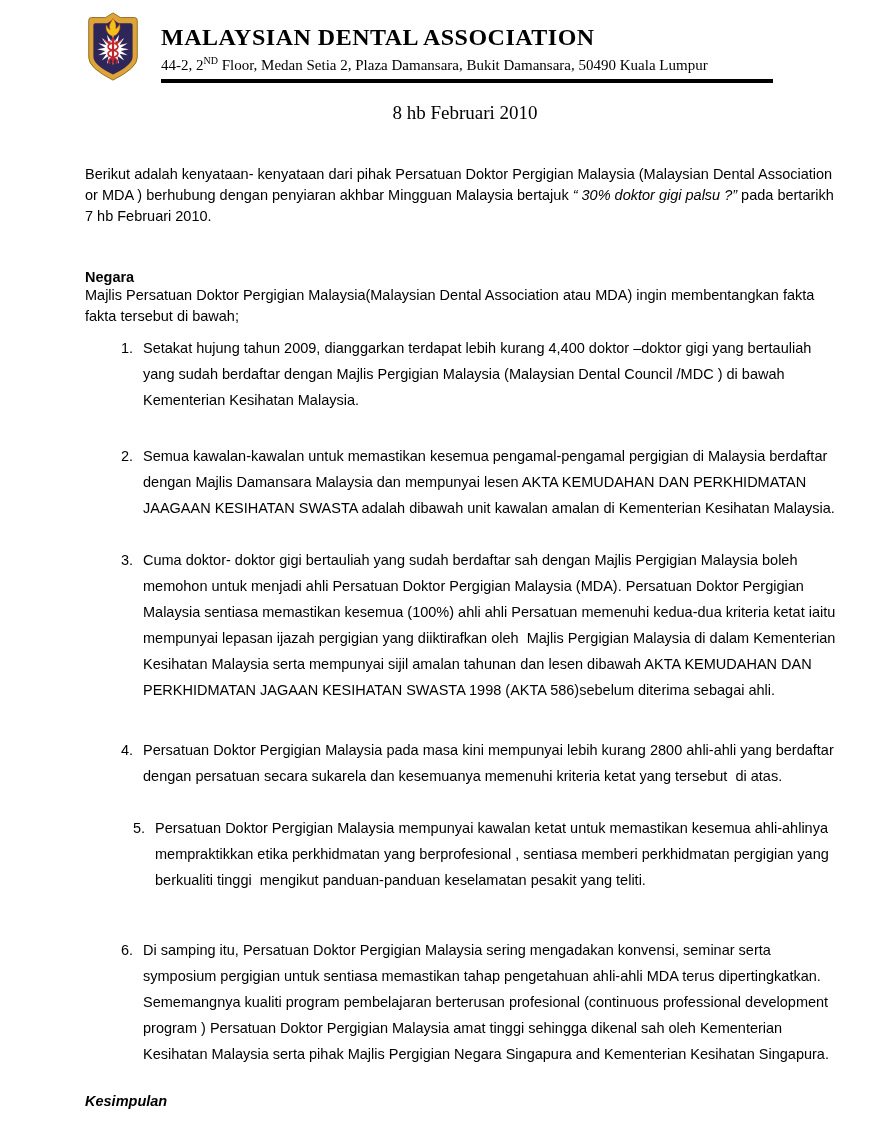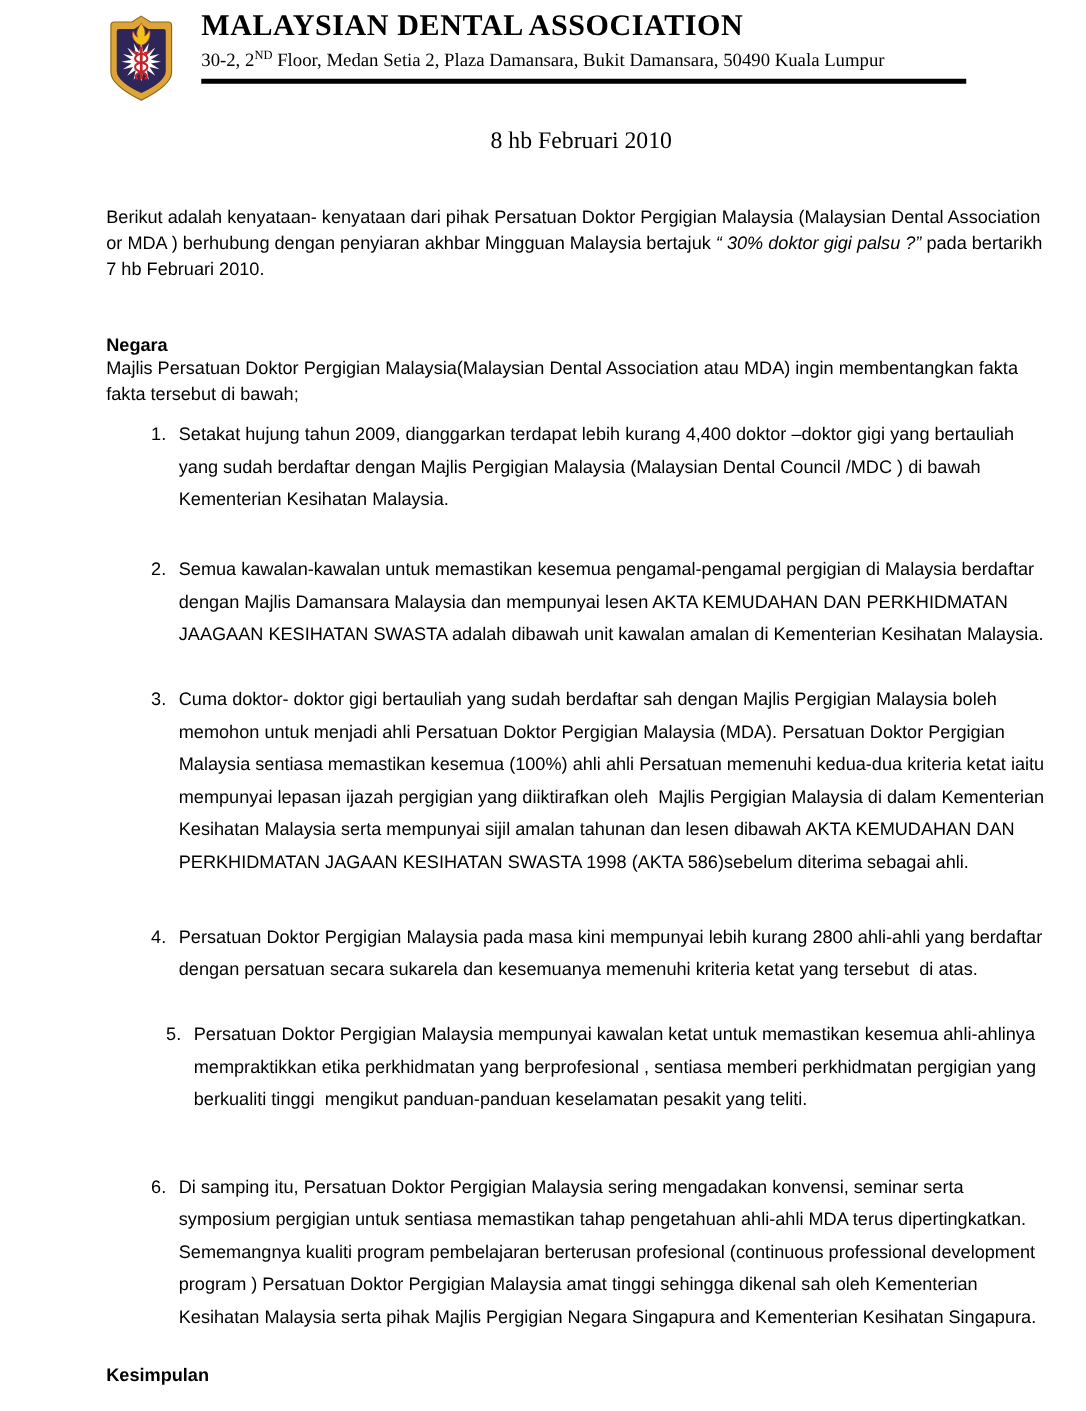--- a/index.html
+++ b/index.html
@@ -7,21 +7,21 @@
   .page {
     width: 869px;
     height: 1129px;
     background: #ffffff;
     color: #000000;
     padding: 8px 24px 40px 85px;
     overflow: hidden;
     font-family: "Liberation Sans", sans-serif;
   }
   
-  .header { display: flex; align-items: flex-start; }
+  .header { display: flex; align-items: flex-end; }
   .logo { width: 56px; height: 73px; flex: none; margin-top: 2px; }
   .header-text {
     margin-left: 20px;
     width: 612px;
     font-family: "Liberation Serif", serif;
     border-bottom: 4px solid #000000;
     padding-bottom: 5px;
   }
   .org-name {
     font-size: 24px;
@@ -47,21 +47,21 @@
     line-height: 21px;
     white-space: pre-wrap;
     max-width: 762px;
   }
   .intro .bold-italic { font-weight: normal; font-style: italic; }
   .section-heading {
     font-weight: bold;
     font-size: 14.5px;
     margin-top: 42px;
   }
-  .section-heading.kesimpulan-h { margin-top: 26px; }
+  .section-heading.kesimpulan-h { margin-top: 26px; font-style: italic; }
   .section-intro {
     line-height: 21px;
     white-space: pre-wrap;
     max-width: 762px;
   }
   ol.doc-list {
     margin-top: 8px;
     padding-left: 52px;
     max-width: 762px;
   }
@@ -91,21 +91,21 @@
 
       <path d="M30,28 V56" stroke="#C0272D" stroke-width="2.4" fill="none"></path>
       <path d="M30,34 C23,36 23,41 30,42 C37,43 37,48 30,50 C25,51.5 24,54 27,56" stroke="#C0272D" stroke-width="1.8" fill="none"></path>
       <path d="M30,34 C37,36 37,41 30,42 C23,43 23,48 30,50 C35,51.5 36,54 33,56" stroke="#C0272D" stroke-width="1.8" fill="none"></path>
       <path d="M20,31 L28,33 L26,36 Z M40,31 L32,33 L34,36 Z" fill="#C0272D"></path>
 
       <path d="M30,8 C27,13 25,16 27,20 C24,19 24,16 23,15 C21,20 25,26 30,27 C35,26 39,20 37,14 C36,16 35,18 33,19 C34,14 32,11 30,8 Z" fill="#F2C21B" stroke="#B84A1B" stroke-width="0.6"></path>
     </svg>
     <div class="header-text">
       <div class="org-name">MALAYSIAN DENTAL ASSOCIATION</div>
-      <div class="address-line"><span>30-2, 2</span><sup>ND</sup><span> Floor, Medan Setia 2, Plaza Damansara, Bukit Damansara, 50490 Kuala Lumpur</span></div>
+      <div class="address-line"><span>44-2, 2</span><sup>ND</sup><span> Floor, Medan Setia 2, Plaza Damansara, Bukit Damansara, 50490 Kuala Lumpur</span></div>
     </div>
   </div>
 
   <div class="date-line">8 hb Februari 2010</div>
 
   <p class="body-text intro"><span>Berikut adalah kenyataan- kenyataan dari pihak Persatuan Doktor Pergigian Malaysia (Malaysian Dental Association or MDA ) berhubung dengan penyiaran akhbar Mingguan Malaysia bertajuk </span><span class="bold-italic">“ 30% doktor gigi palsu ?”</span><span> pada bertarikh 7 hb Februari 2010.</span></p>
 
   <div class="section-heading body-text">Negara</div>
   <p class="body-text section-intro">Majlis Persatuan Doktor Pergigian Malaysia(Malaysian Dental Association atau MDA) ingin membentangkan fakta fakta tersebut di bawah;</p>
   <ol class="doc-list fakta-list body-text">

